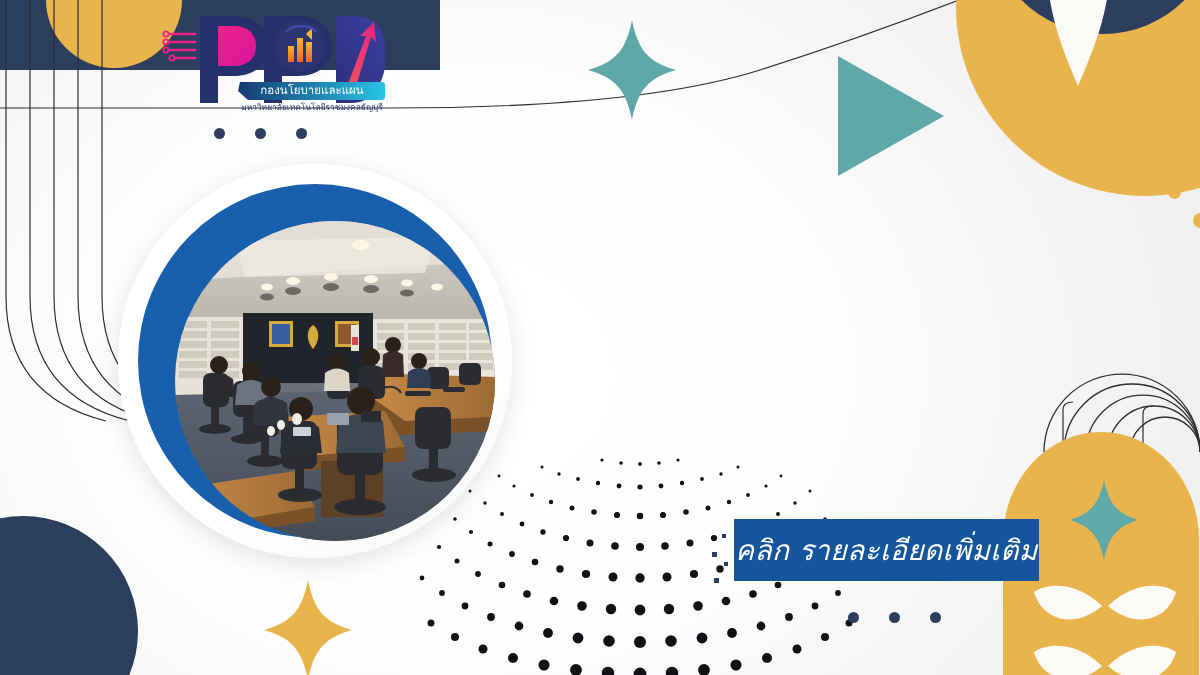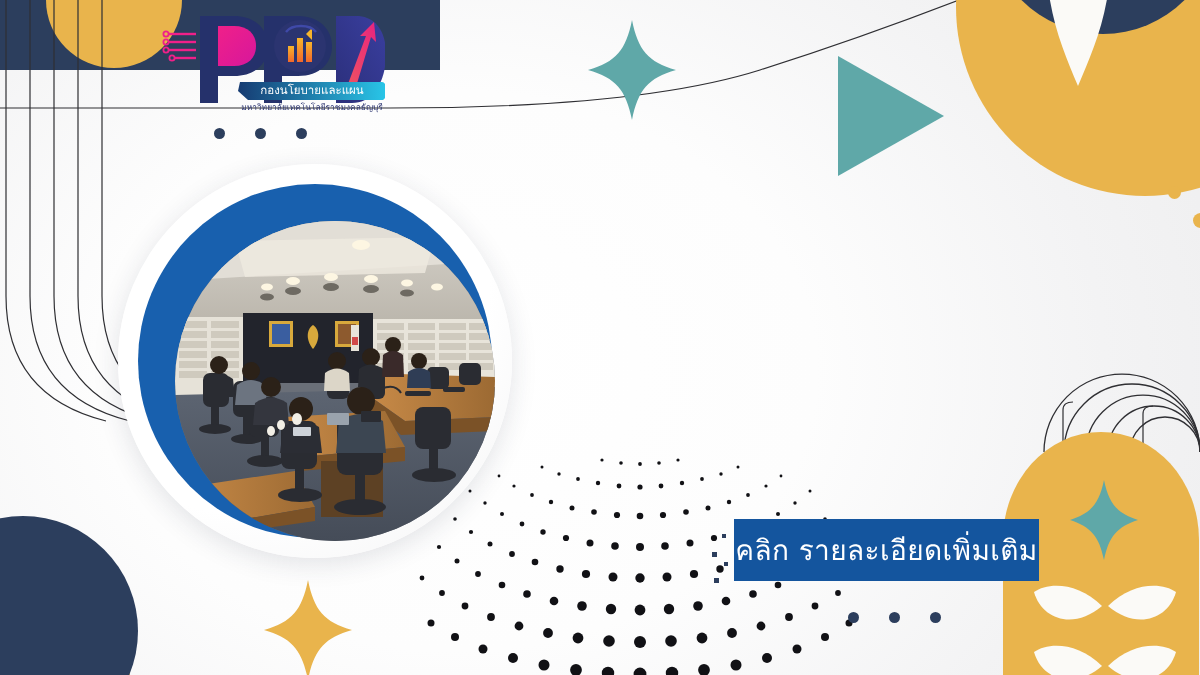--- a/index.html
+++ b/index.html
@@ -144,20 +144,21 @@
     position:absolute; left:734px; top:519px;
     width:305px; height:62px;
     background:#14559e;
     color:#ffffff;
     display:flex; align-items:center; justify-content:center;
     font-size:28px;
     letter-spacing:.4px;
     border:none;
     cursor:pointer;
     font-family:"DejaVu Sans","Liberation Sans",sans-serif;
+    font-style:italic;
   }
 
   
   .sq{ position:absolute; background:#2c3e5d; }
 </style>
 </head>
 <body>
 
 <div id="poster">
 

